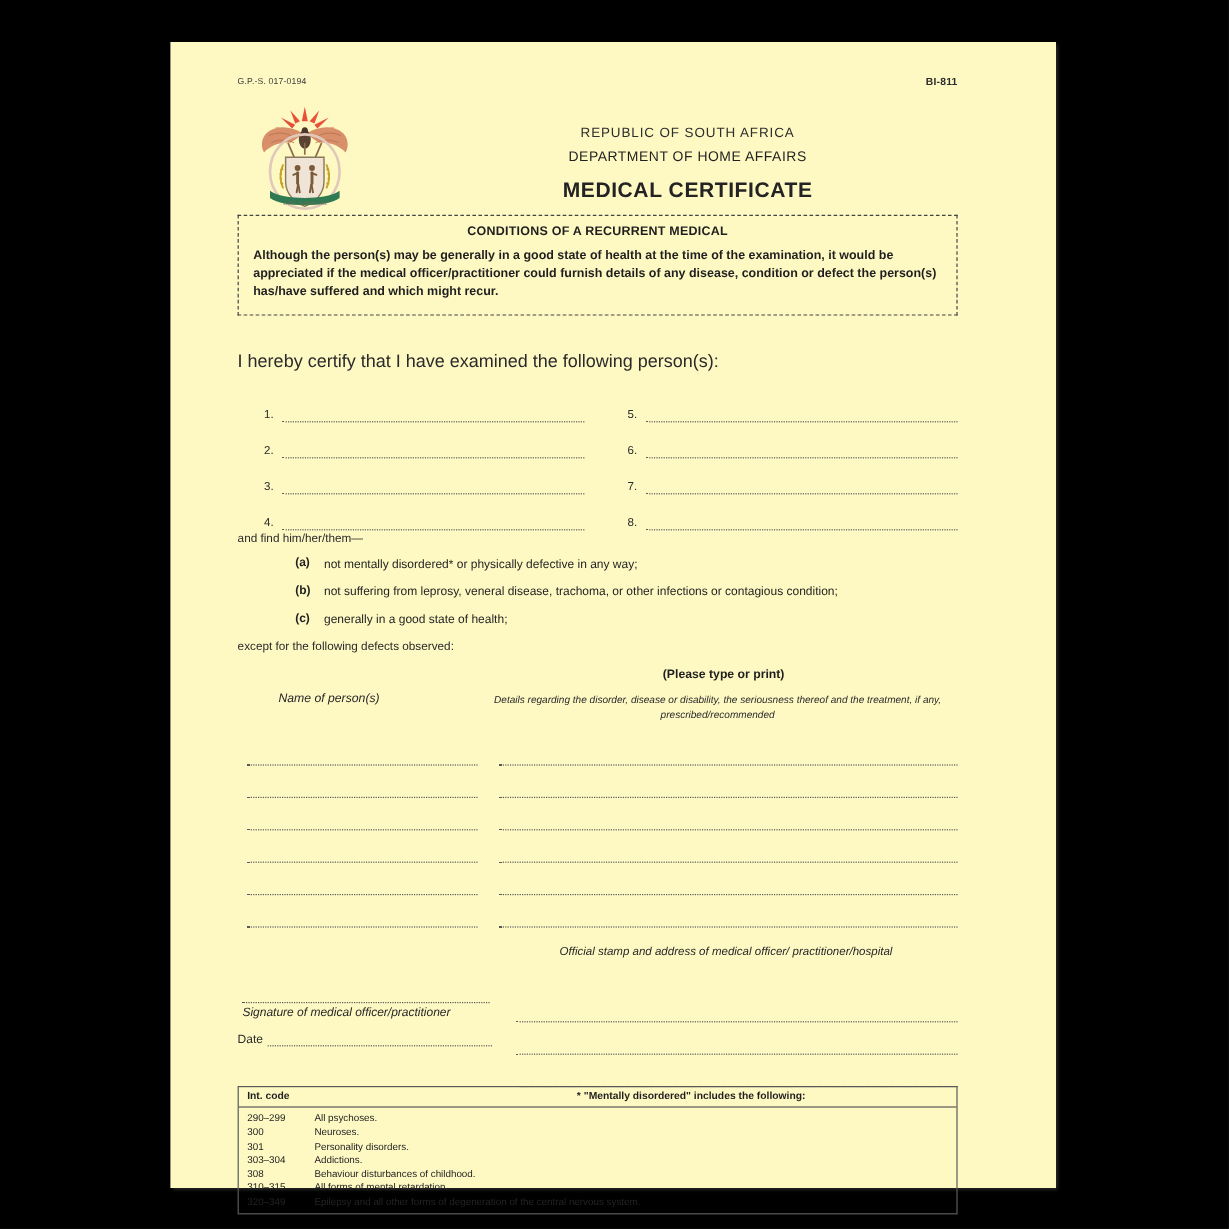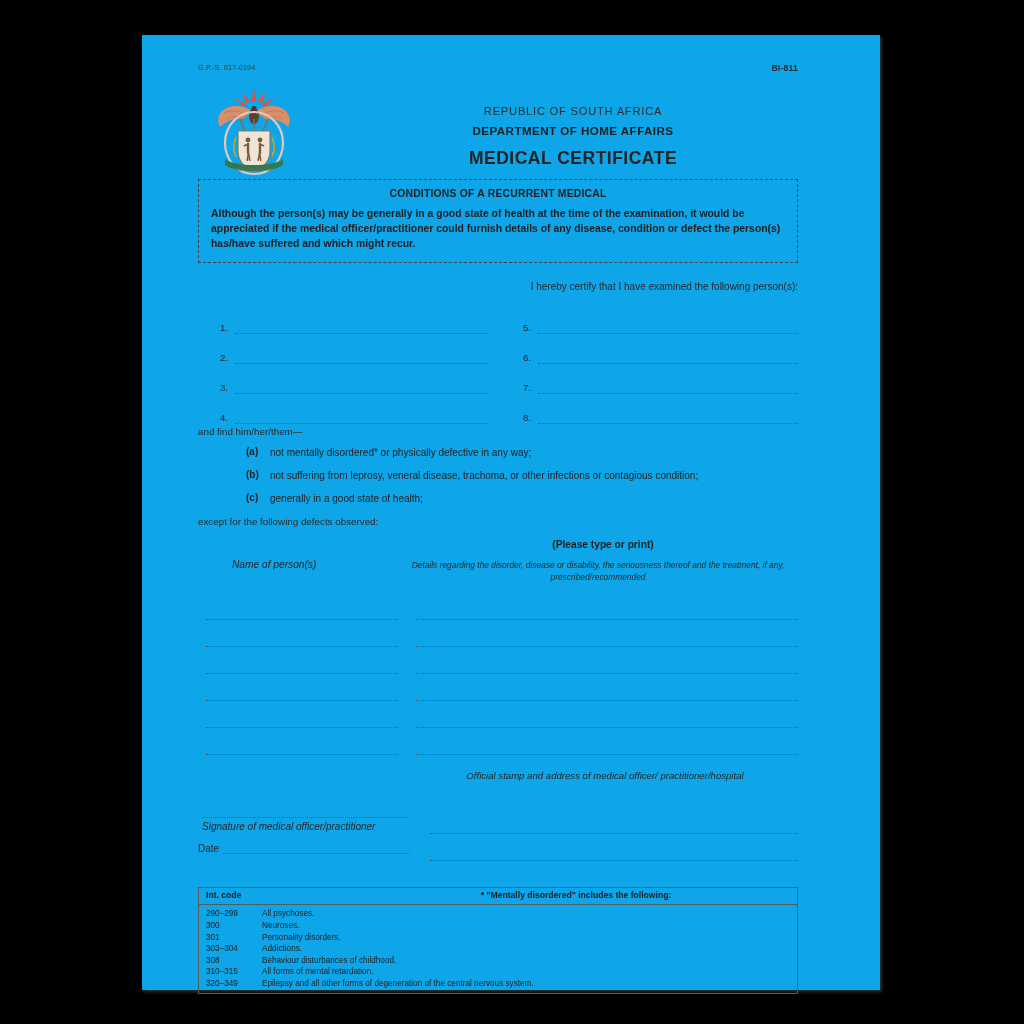--- a/index.html
+++ b/index.html
@@ -13,21 +13,21 @@
     overflow: hidden;
     font-family: "Liberation Sans", sans-serif;
   }
 
   #page {
     position: absolute;
     left: 142px;
     top: 35px;
     width: 738px;
     height: 955px;
-    background: #0ea5e9;
+    background: #fef9c3;
     box-shadow: 2px 2px 3px rgba(90,90,90,0.55);
   }
 
   .inner {
     position: absolute;
     left: 56px;
     top: 28px;
     width: 600px;
     height: 900px;
   }
@@ -75,21 +75,21 @@
     text-align: center;
   }
   .t-rsa {
     font-size: 11.2px;
     color: #2e2e2e;
     letter-spacing: 0.75px;
     margin-bottom: 7px;
   }
   .t-dept {
     font-size: 11.6px;
-    font-weight: bold;
+    font-weight: normal;
     color: #1f1f1f;
     letter-spacing: 0.45px;
     margin-bottom: 11px;
   }
   .t-cert {
     font-size: 17.5px;
     font-weight: bold;
     color: #232323;
     letter-spacing: 0.5px;
   }
@@ -112,24 +112,23 @@
   .notice-body {
     font-size: 10.4px;
     font-weight: bold;
     color: #1f1f1f;
     line-height: 1.43;
     text-align: left;
   }
 
   
   .certify {
-    font-size: 10px;
+    font-size: 15px;
     color: #2a2a2a;
-    margin-top: 18px;
-    text-align: right;
+    margin-top: 30px;
   }
 
   
   .names-grid {
     margin-top: 12px;
     display: flex;
     gap: 22px;
   }
   .names-col {
     flex: 1;

